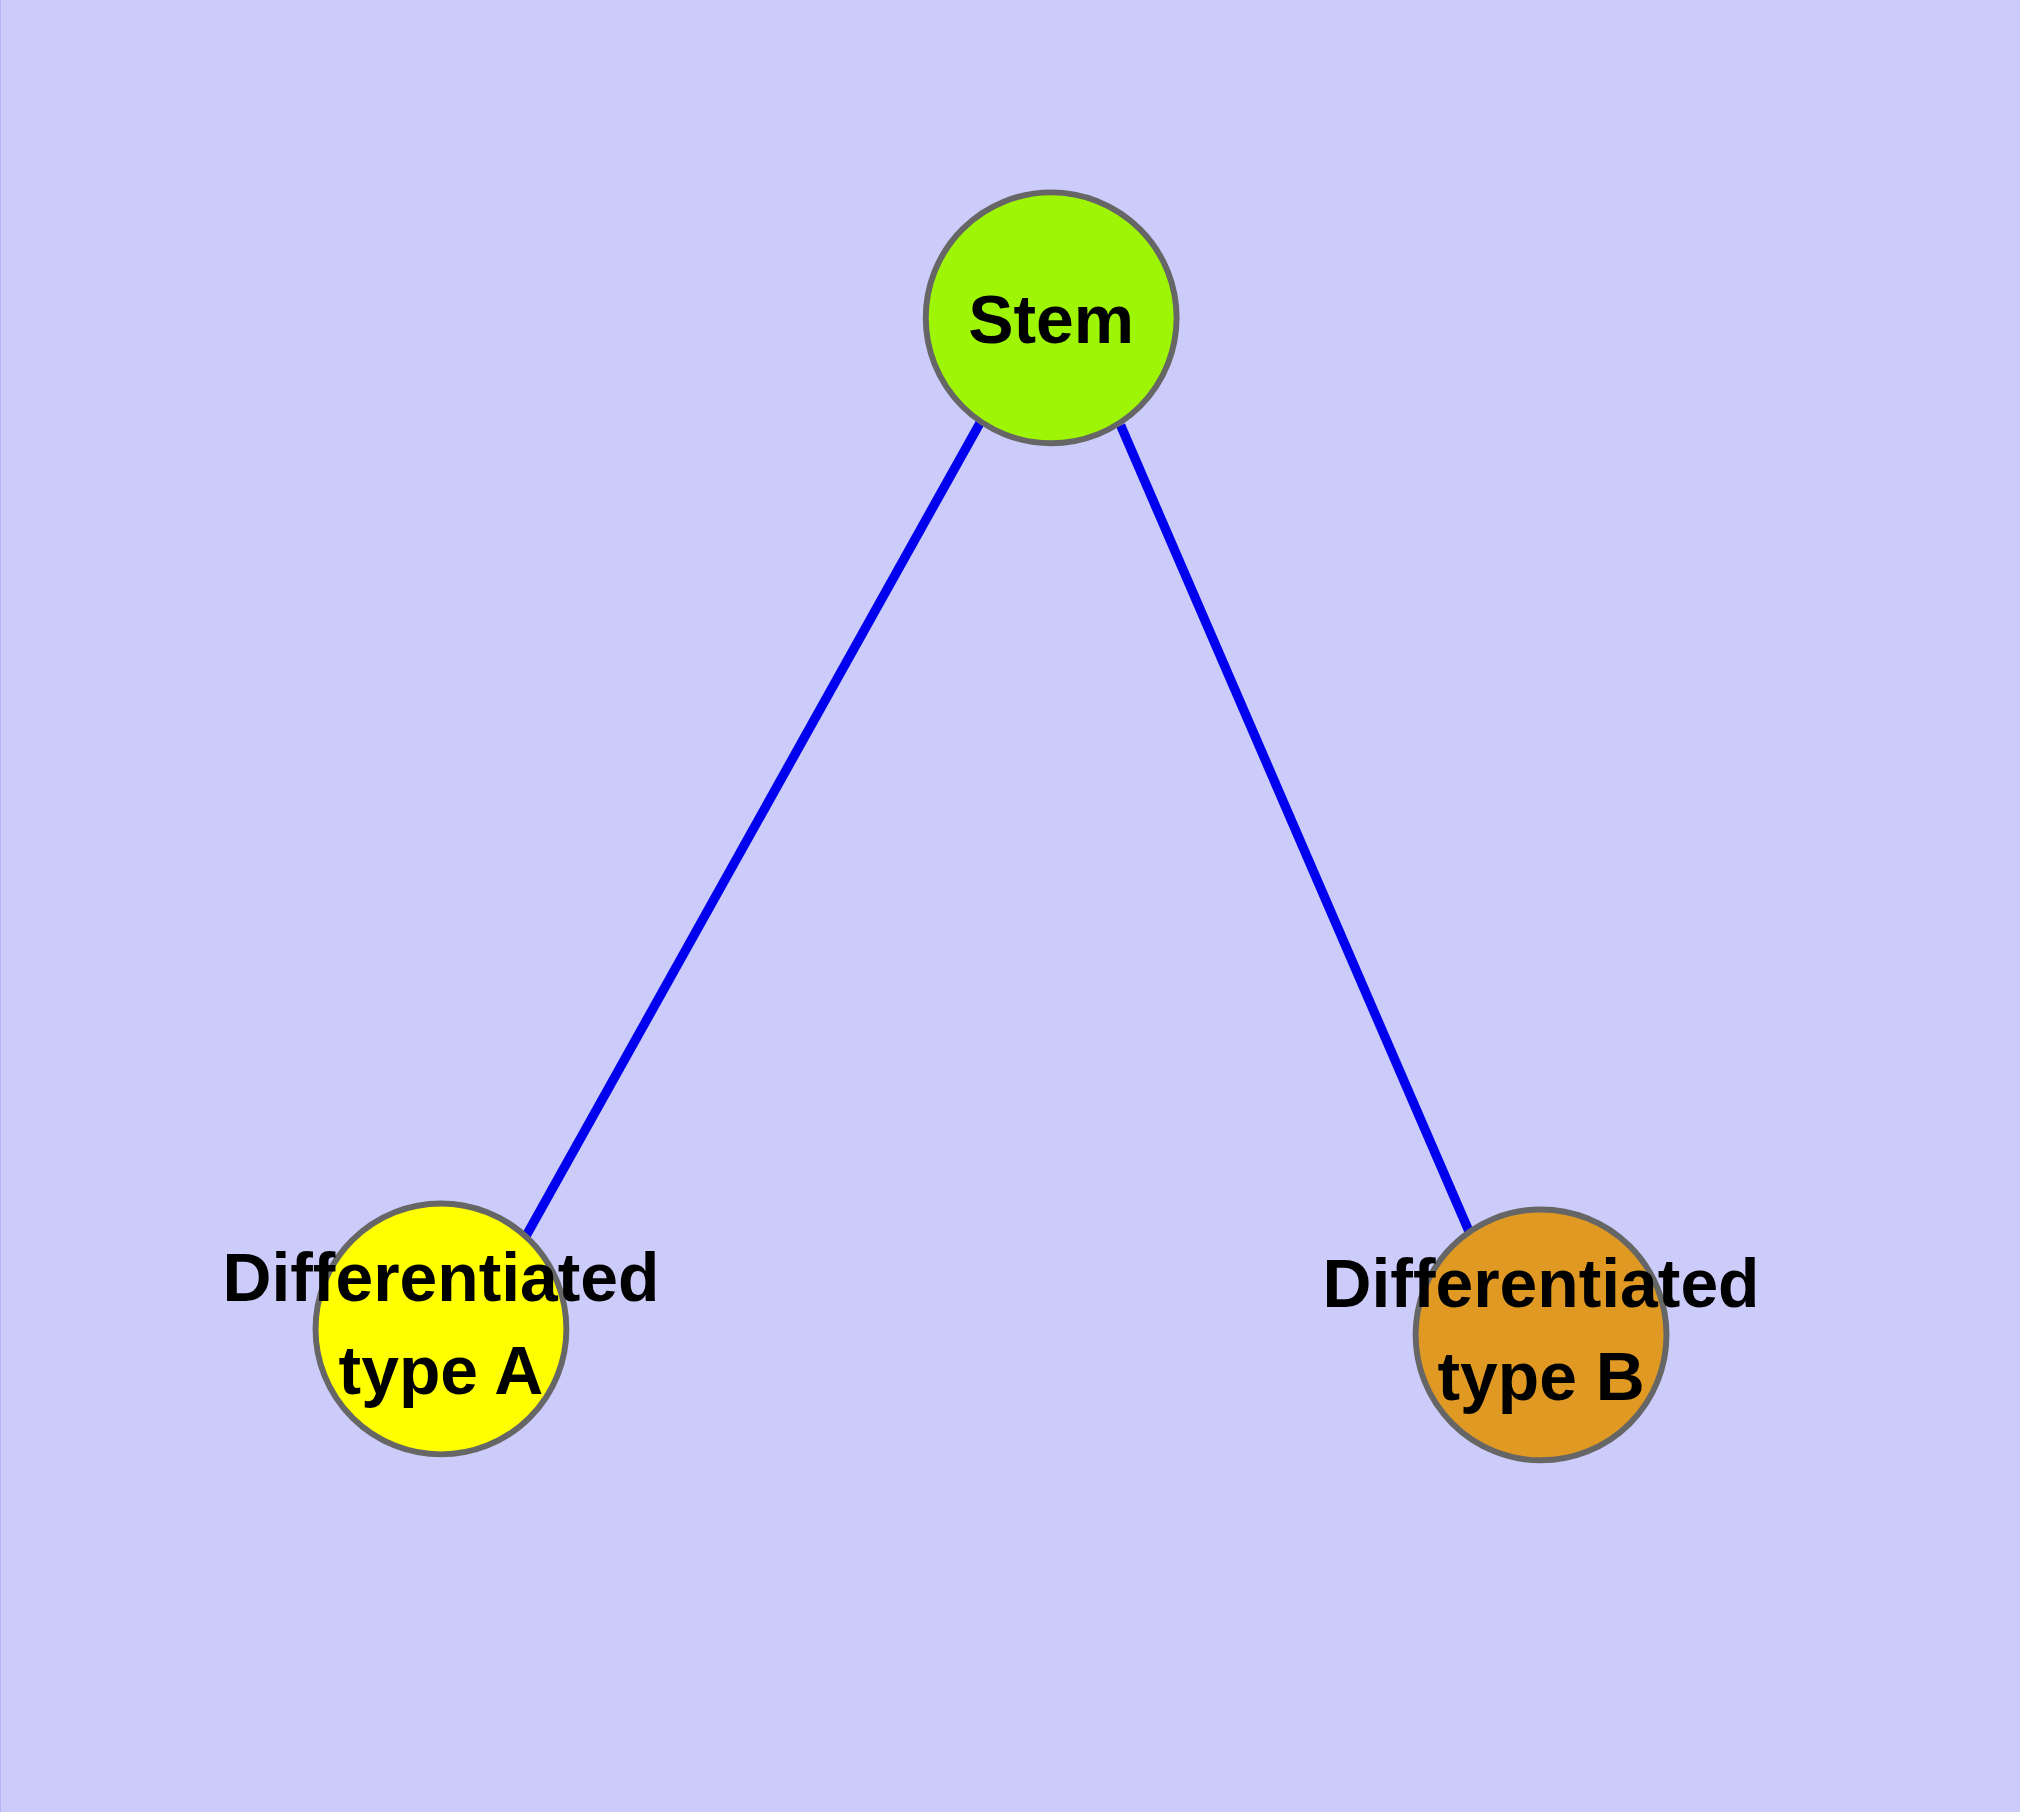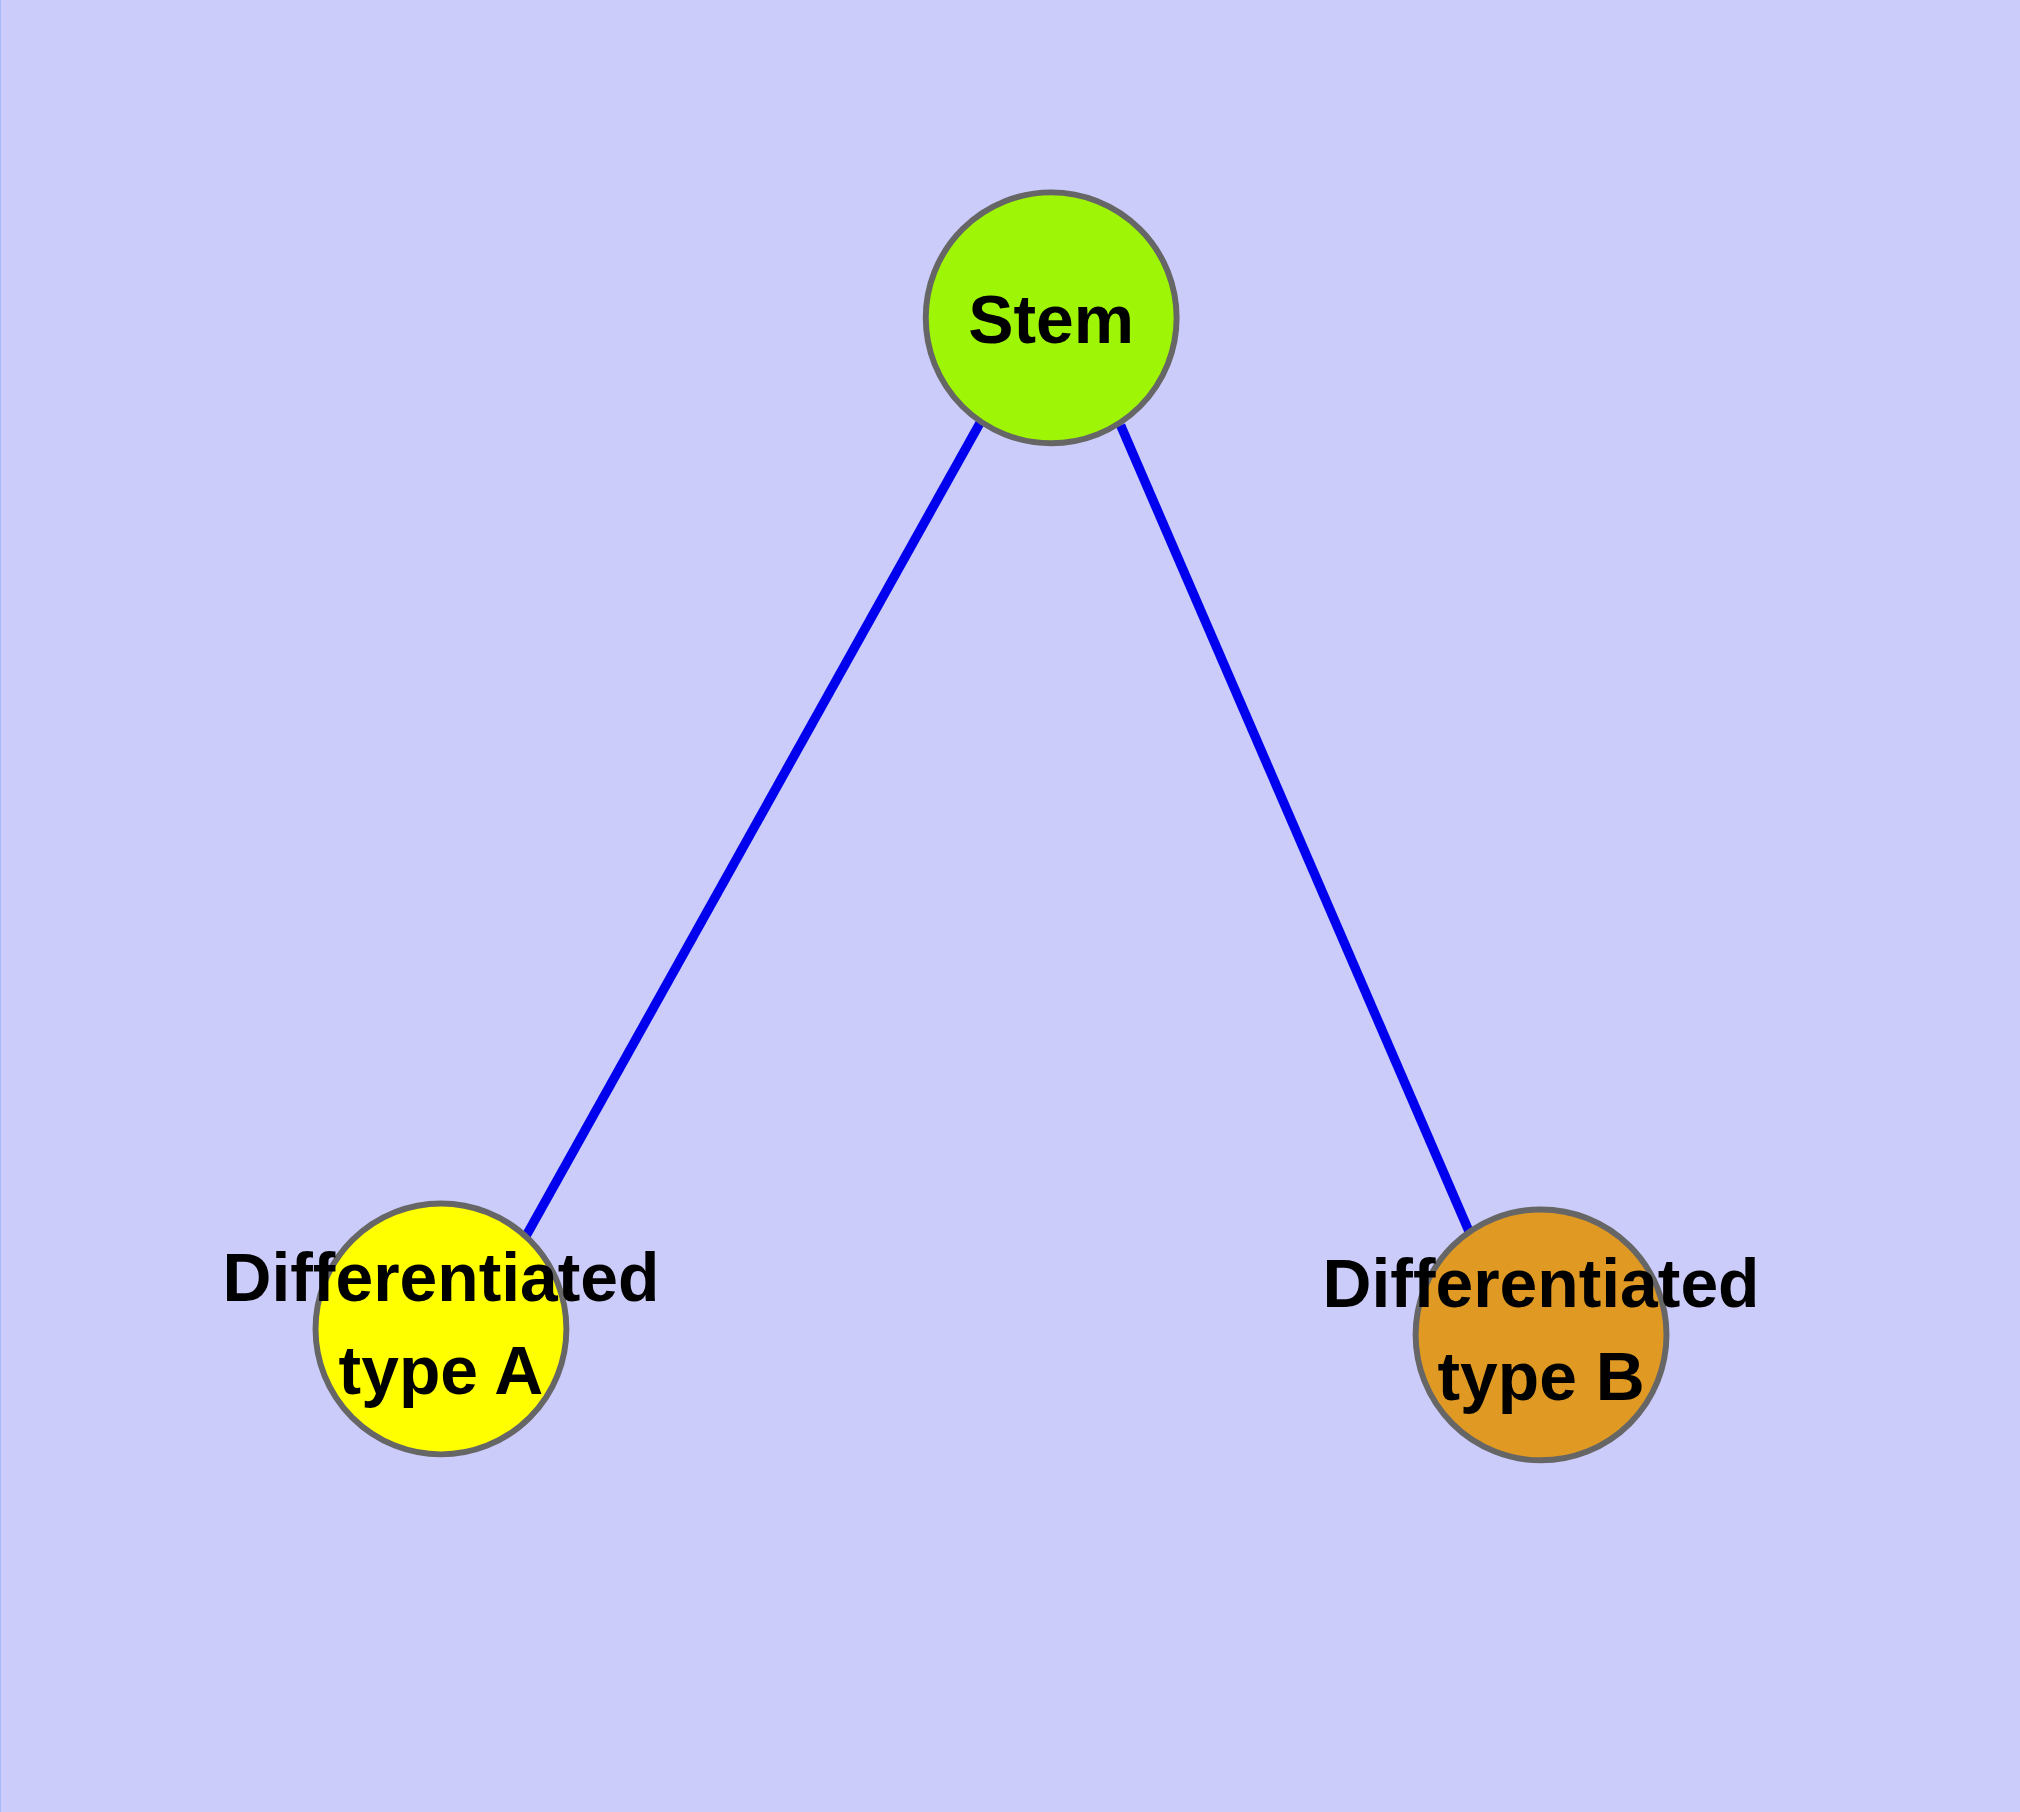--- a/index.html
+++ b/index.html
@@ -8,21 +8,21 @@
     padding: 0;
     background: #ccccfa;
   }
   body {
     font-family: "Liberation Sans", sans-serif;
   }
   #stage {
     position: relative;
     width: 2021px;
     height: 1812px;
-    background: #3b82f6;
+    background: #8b5cf6;
     overflow: hidden;
   }
   #graph-svg {
     position: absolute;
     left: 0;
     top: 0;
     width: 2021px;
     height: 1812px;
     display: block;
   }

